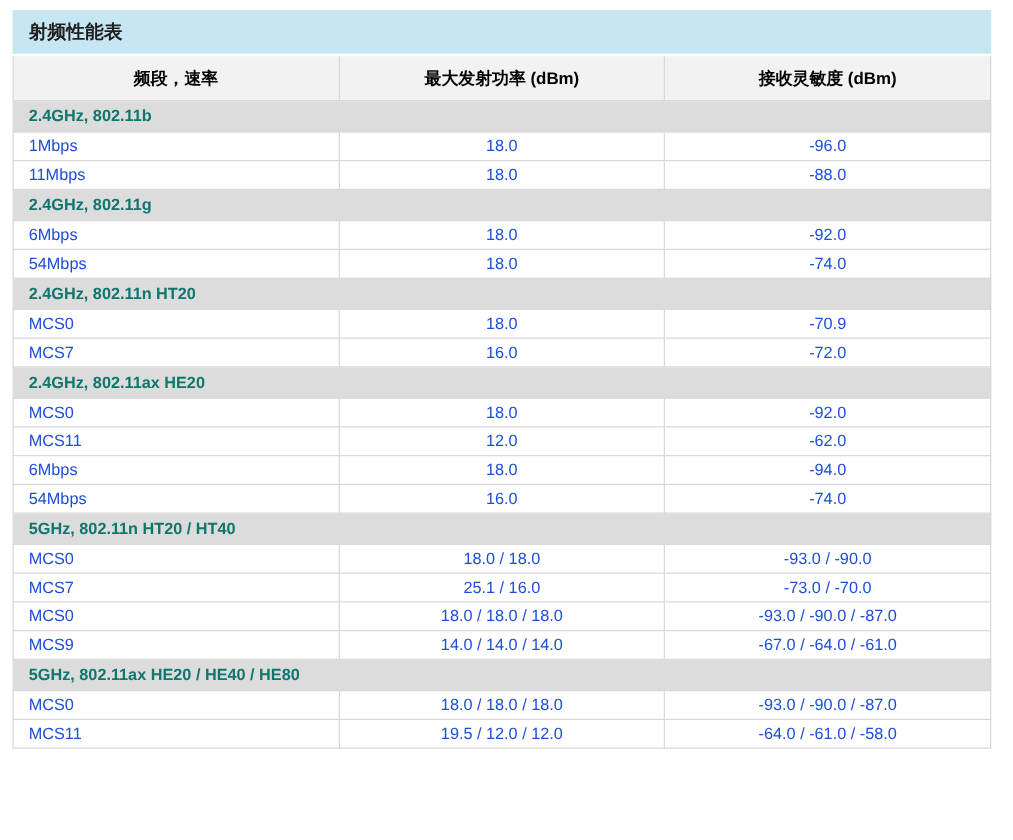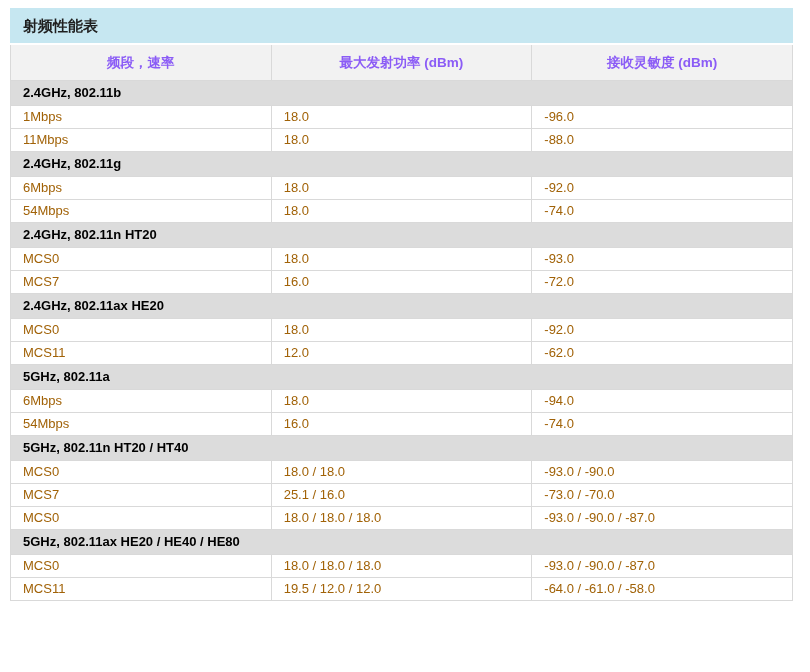--- a/index.html
+++ b/index.html
@@ -30,52 +30,53 @@
     padding: 9px 13px;
     margin-bottom: 2px;
   }
   table.rf-table {
     width: 100%;
     border-collapse: collapse;
     table-layout: fixed;
   }
   table.rf-table th {
     background: #f2f2f2;
-    color: #8b5cf6;
+    color: #000000;
     font-size: 13.5px;
     font-weight: bold;
     line-height: 17px;
     text-align: center;
     padding: 9px 8px;
     border: 1px solid #d9d9d9;
     border-top: none;
   }
   table.rf-table td {
     border: 1px solid #d9d9d9;
   }
   tr.section-row td {
     background: #dcdcdc;
-    color: #000000;
+    color: #0f766e;
     font-size: 13px;
     font-weight: bold;
     line-height: 16px;
     padding: 4px 12px;
     text-align: left;
   }
   tr.data-row td {
     background: #ffffff;
-    color: #a16207;
+    color: #1d4ed8;
     font-size: 13px;
     line-height: 16px;
     padding: 3px 12px;
   }
   tr.data-row td.rate {
     text-align: left;
   }
   tr.data-row td.num {
+    text-align: center;
   }
 </style>
 </head>
 <body>
 
 <div class="page">
   <div class="panel">
     <div class="panel-title">射频性能表</div>
     <table class="rf-table">
       <thead>
@@ -111,42 +112,39 @@
             <td class="rate">54Mbps</td>
             <td class="num">18.0</td>
             <td class="num">-74.0</td>
           </tr>
           <tr class="section-row">
             <td colspan="3">2.4GHz, 802.11n HT20</td>
           </tr>
           <tr class="data-row">
             <td class="rate">MCS0</td>
             <td class="num">18.0</td>
-            <td class="num">-93.0</td>
+            <td class="num">-70.9</td>
           </tr>
           <tr class="data-row">
             <td class="rate">MCS7</td>
             <td class="num">16.0</td>
             <td class="num">-72.0</td>
           </tr>
           <tr class="section-row">
             <td colspan="3">2.4GHz, 802.11ax HE20</td>
           </tr>
           <tr class="data-row">
             <td class="rate">MCS0</td>
             <td class="num">18.0</td>
             <td class="num">-92.0</td>
           </tr>
           <tr class="data-row">
             <td class="rate">MCS11</td>
             <td class="num">12.0</td>
             <td class="num">-62.0</td>
-          </tr>
-          <tr class="section-row">
-            <td colspan="3">5GHz, 802.11a</td>
           </tr>
           <tr class="data-row">
             <td class="rate">6Mbps</td>
             <td class="num">18.0</td>
             <td class="num">-94.0</td>
           </tr>
           <tr class="data-row">
             <td class="rate">54Mbps</td>
             <td class="num">16.0</td>
             <td class="num">-74.0</td>
@@ -162,20 +160,25 @@
           <tr class="data-row">
             <td class="rate">MCS7</td>
             <td class="num">25.1 / 16.0</td>
             <td class="num">-73.0 / -70.0</td>
           </tr>
           <tr class="data-row">
             <td class="rate">MCS0</td>
             <td class="num">18.0 / 18.0 / 18.0</td>
             <td class="num">-93.0 / -90.0 / -87.0</td>
           </tr>
+          <tr class="data-row">
+            <td class="rate">MCS9</td>
+            <td class="num">14.0 / 14.0 / 14.0</td>
+            <td class="num">-67.0 / -64.0 / -61.0</td>
+          </tr>
           <tr class="section-row">
             <td colspan="3">5GHz, 802.11ax HE20 / HE40 / HE80</td>
           </tr>
           <tr class="data-row">
             <td class="rate">MCS0</td>
             <td class="num">18.0 / 18.0 / 18.0</td>
             <td class="num">-93.0 / -90.0 / -87.0</td>
           </tr>
           <tr class="data-row">
             <td class="rate">MCS11</td>

